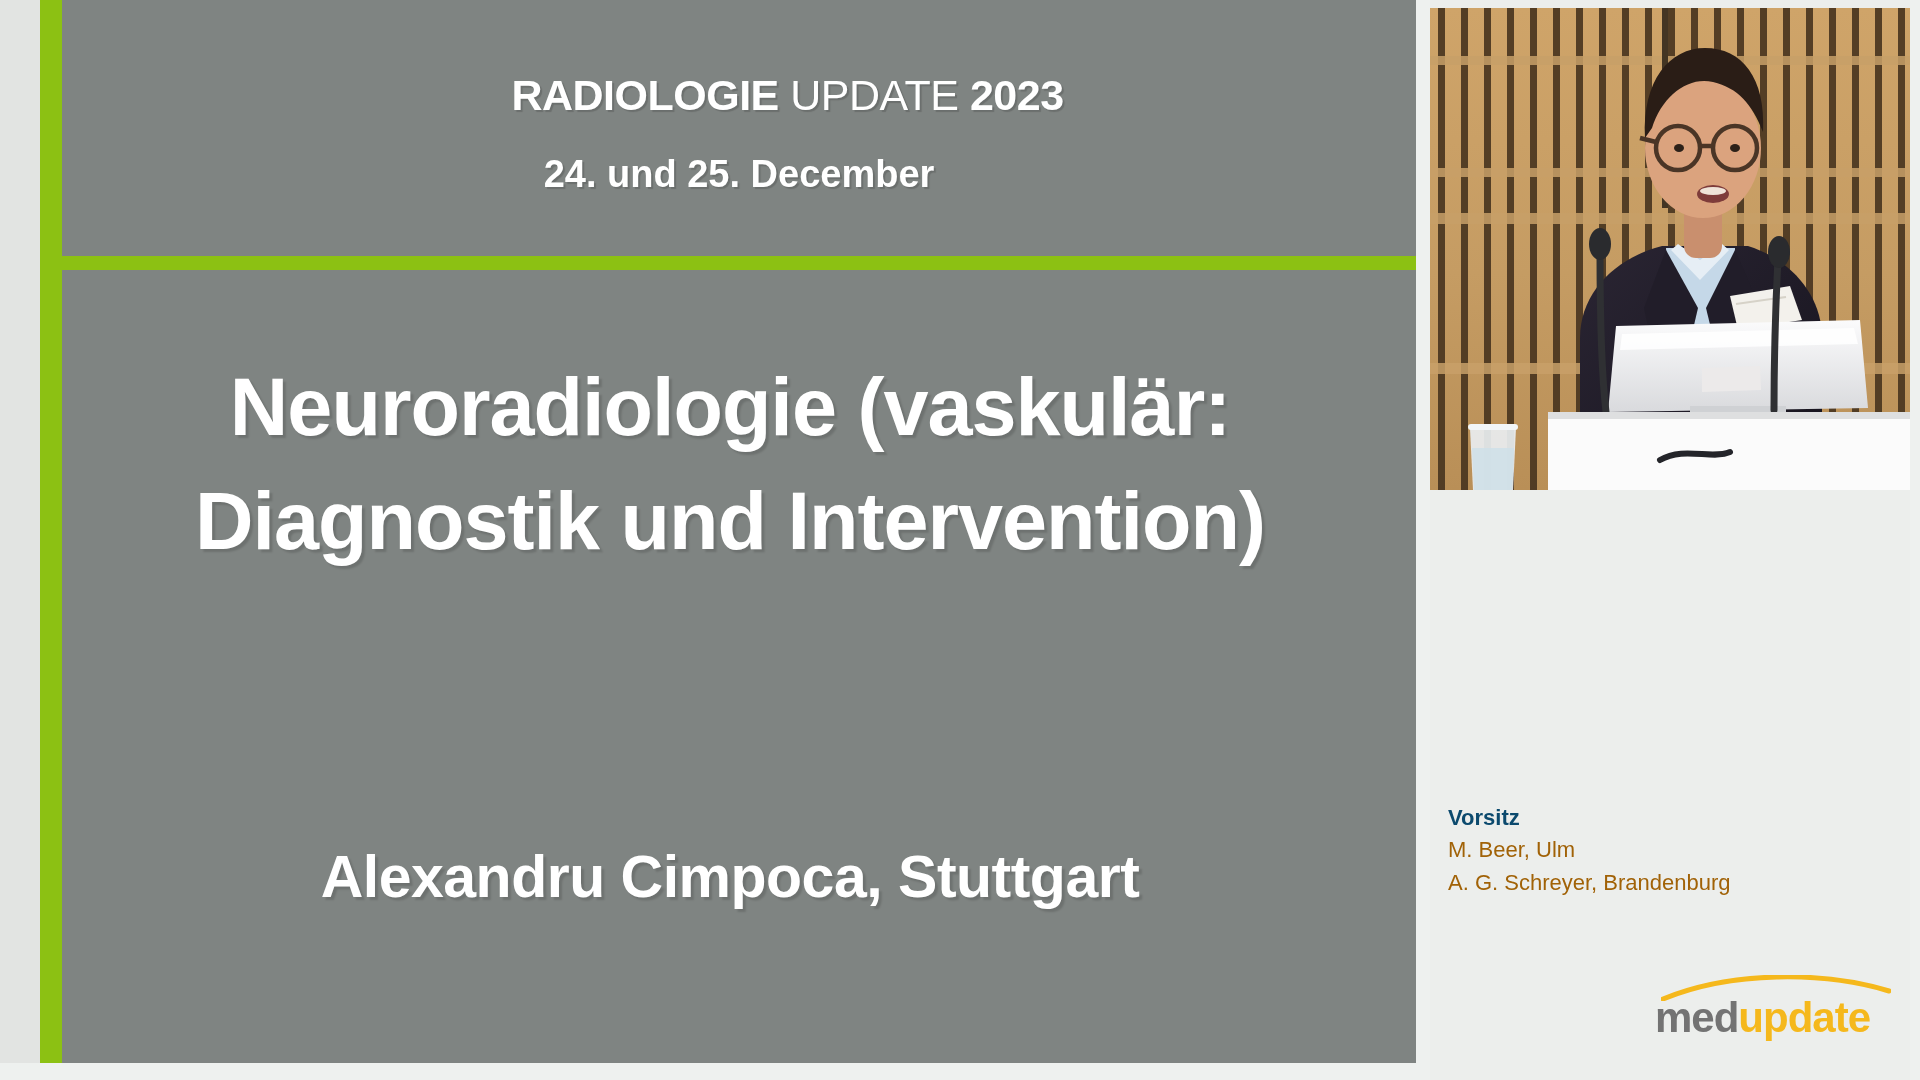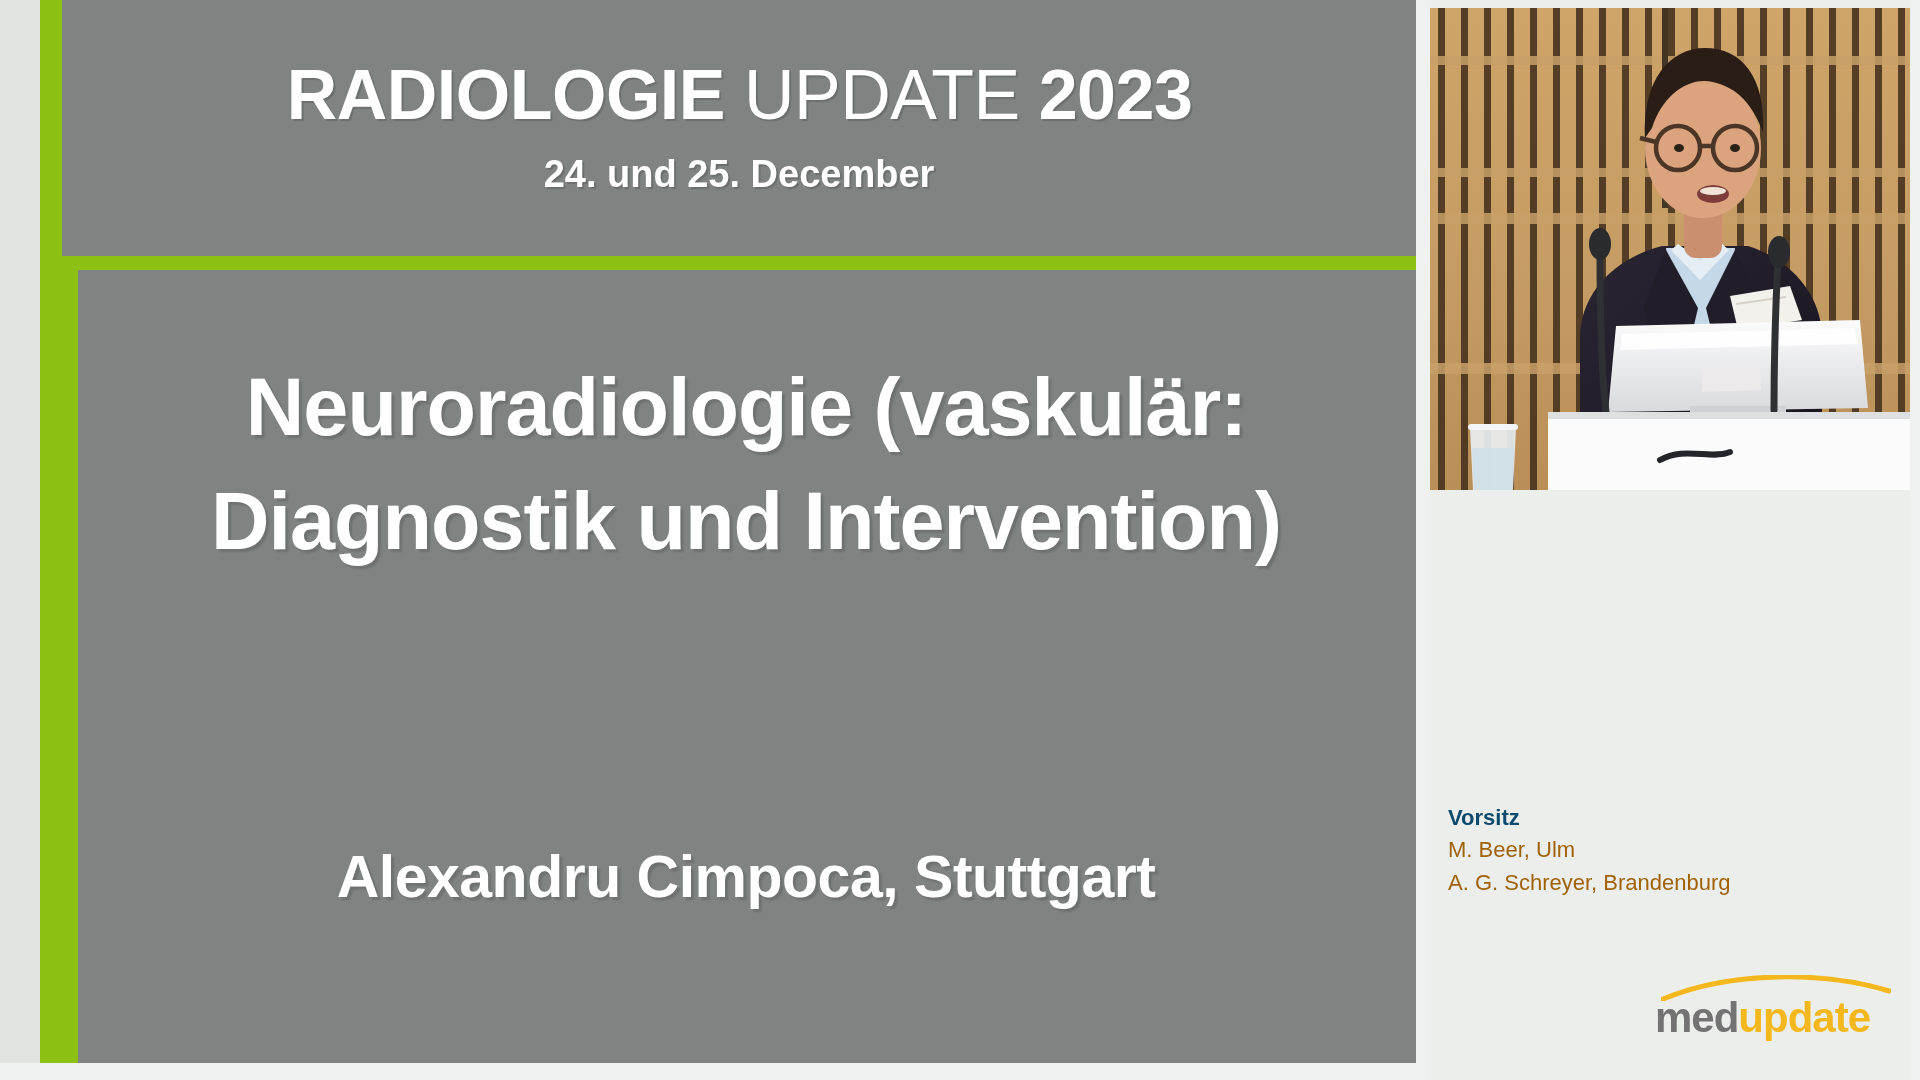--- a/index.html
+++ b/index.html
@@ -58,45 +58,46 @@
     position: absolute;
     left: 40px;
     top: 256px;
     width: 1376px;
     height: 14px;
     background: #8cc113;
   }
 
   .slide-body {
     position: absolute;
-    left: 56px;
+    left: 40px;
     top: 270px;
     width: 1376px;
     height: 793px;
     background: #7f8482;
   }
   .slide-body .mask {
     position: absolute;
     left: 0; top: 0;
     width: 22px; height: 793px;
     background: #8cc113;
   }
 
   .event-title {
     position: absolute;
     left: 22px;
     top: 58px;
     width: 1355px;
     text-align: center;
     color: #ffffff;
-    font-size: 70px;
+    font-size: 43px;
     line-height: 74px;
     letter-spacing: -0.5px;
     white-space: nowrap;
     text-shadow: 2px 2px 1px rgba(0,0,0,0.16);
+    padding-left: 48px;
   }
   .event-title .w-bold { font-weight: 700; }
   .event-title .w-light { font-weight: 400; }
 
   .event-dates {
     position: absolute;
     left: 22px;
     top: 152px;
     width: 1354px;
     text-align: center;

